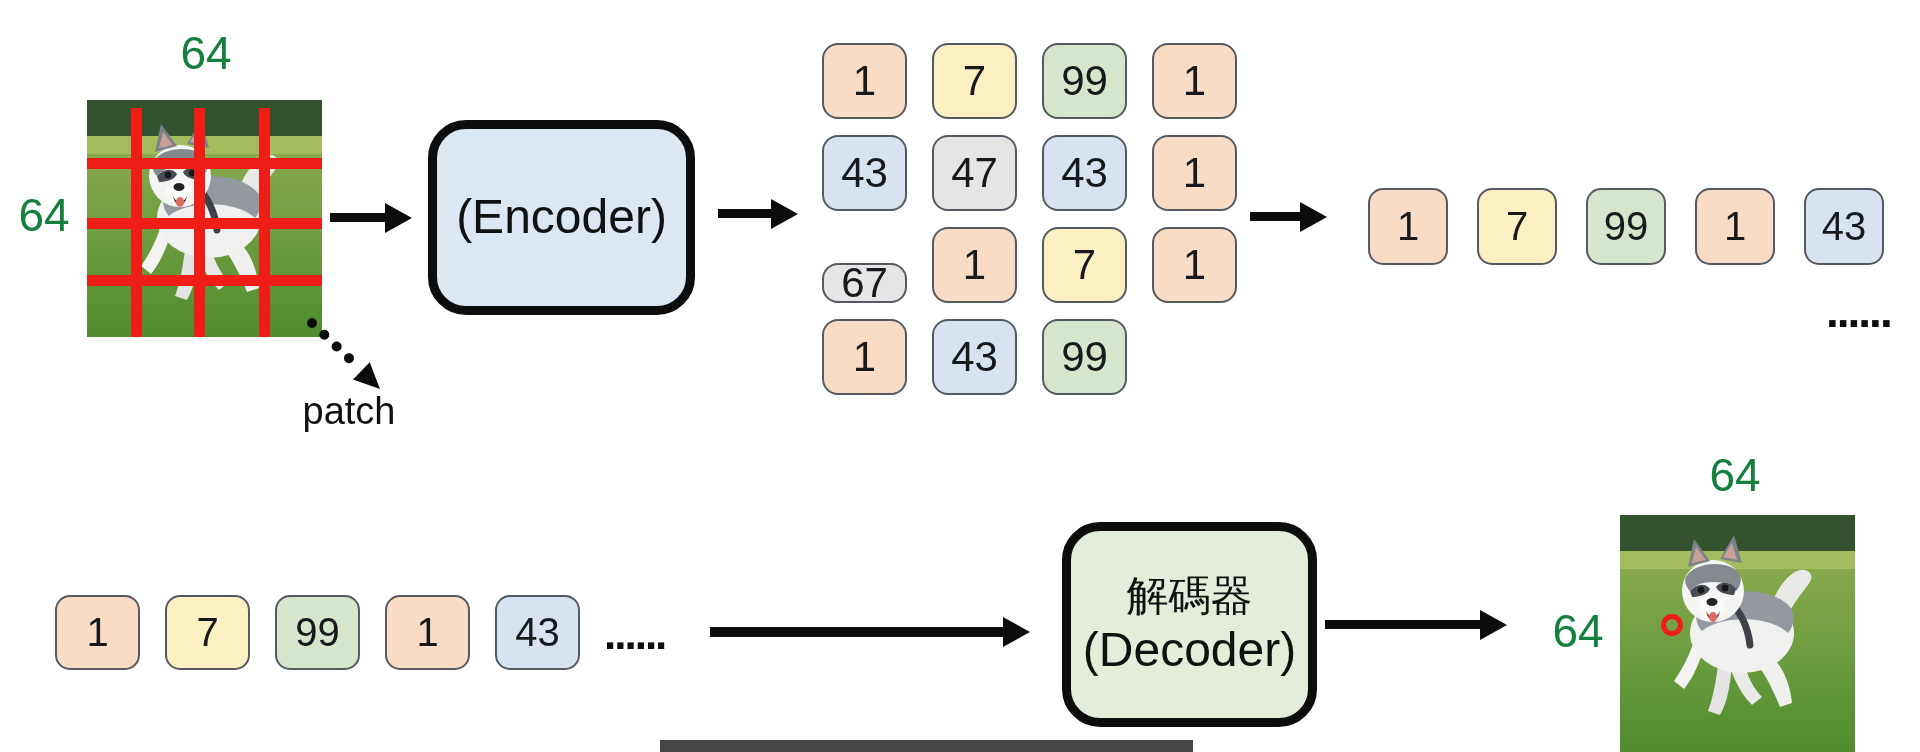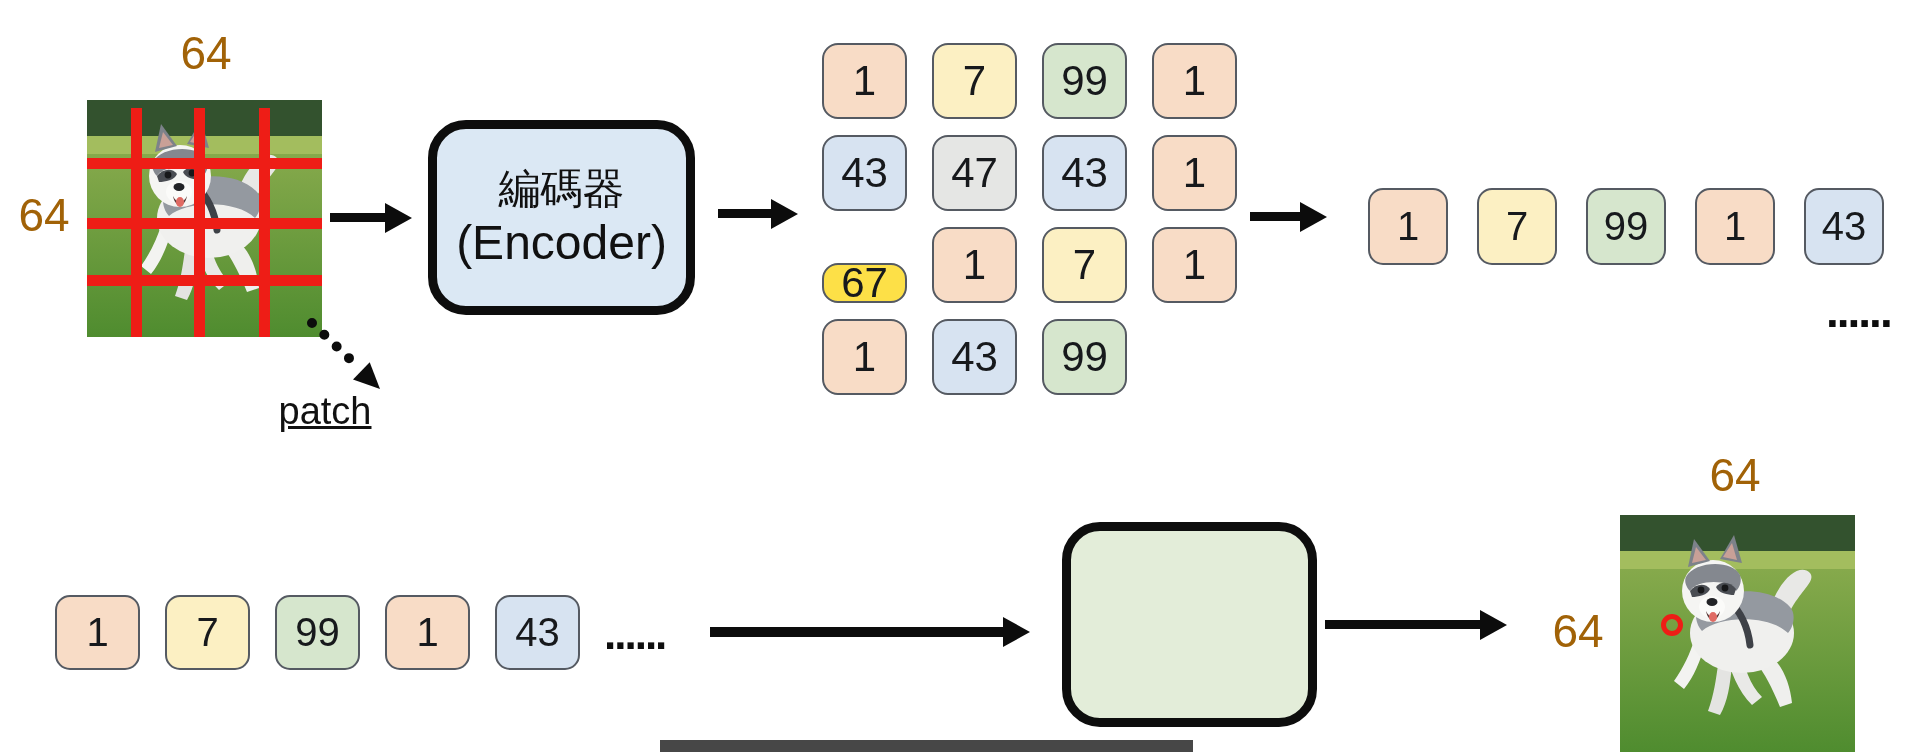--- a/index.html
+++ b/index.html
@@ -1,19 +1,19 @@
 <!DOCTYPE html>
 <html><head>
 <meta charset="utf-8">
 <style>
   html,body{margin:0;padding:0;background:#fff;}
   .stage{position:relative;width:1920px;height:752px;background:#ffffff;overflow:hidden;
          font-family:"Liberation Sans",sans-serif;color:#111;}
   .abs{position:absolute;}
-  .lbl{font-size:46px;color:#a16207;text-align:center;line-height:1;}
+  .lbl{font-size:46px;color:#15803d;text-align:center;line-height:1;}
   
   .tile{display:flex;align-items:center;justify-content:center;box-sizing:border-box;
         border:2.5px solid #555a62;border-radius:16px;font-size:42px;color:#17191c;}
   .grid-wrap{display:grid;grid-template-columns:repeat(4,85px);grid-auto-rows:76px;gap:16px 25px;}
   .rowtiles{display:flex;}
   .rowtiles.top{gap:29px;}
   .rowtiles.top .tile{width:80px;height:77px;font-size:40px;border-radius:15px;}
   .rowtiles.bottom{gap:25px;}
   .rowtiles.bottom .tile{width:85px;height:75px;font-size:40px;border-radius:15px;}
   
@@ -92,41 +92,40 @@
     <div class="gline-v" style="left: 172px; background: rgb(238, 29, 22);"></div>
     <div class="gline-h" style="top: 58px; background: rgb(238, 29, 22);"></div>
     <div class="gline-h" style="top: 118px; background: rgb(238, 29, 22);"></div>
     <div class="gline-h" style="top: 175px; background: rgb(238, 29, 22);"></div>
   </div>
 
   <svg class="abs" style="left:300px;top:315px;" width="100" height="95">
     <line x1="12" y1="8" x2="52" y2="46" stroke="#0c0c0c" stroke-width="10" stroke-linecap="round" stroke-dasharray="0 17"></line>
     <polygon points="80,74 69.7,47.3 53,64.5" fill="#0c0c0c"></polygon>
   </svg>
-  <div class="abs patch-lbl" style="left:265px;top:392px;width:120px;text-decoration:underline;">patch</div>
+  <div class="abs patch-lbl" style="left:289px;top:392px;width:120px;">patch</div>
 
   <div class="arrow" style="left:330px;top:213px;width:56px;"></div>
 
   <div class="abs procbox" style="left: 428px; top: 120px; width: 267px; height: 195px; background: rgb(219, 232, 244);">
-    <div class="zh">編碼器</div>
     <div class="en">(Encoder)</div>
   </div>
 
   <div class="arrow" style="left:718px;top:209px;width:54px;"></div>
 
   <div class="abs grid-wrap" style="left:822px;top:43px;">
     <div class="tile" style="background: rgb(248, 220, 198);">1</div>
     <div class="tile" style="background: rgb(252, 240, 195);">7</div>
     <div class="tile" style="background: rgb(214, 230, 205);">99</div>
     <div class="tile" style="background: rgb(248, 220, 198);">1</div>
     <div class="tile" style="background: rgb(215, 227, 241);">43</div>
     <div class="tile" style="background: rgb(229, 230, 228);">47</div>
     <div class="tile" style="background: rgb(215, 227, 241);">43</div>
     <div class="tile" style="background: rgb(248, 220, 198);">1</div>
-    <div class="tile" style="background: #fde047; margin-top: 36px;">67</div>
+    <div class="tile" style="background: #e5e5e5; margin-top: 36px;">67</div>
     <div class="tile" style="background: rgb(248, 220, 198);">1</div>
     <div class="tile" style="background: rgb(252, 240, 195);">7</div>
     <div class="tile" style="background: rgb(248, 220, 198);">1</div>
     <div class="tile" style="background: rgb(248, 220, 198);">1</div>
     <div class="tile" style="background: rgb(215, 227, 241);">43</div>
     <div class="tile" style="background: rgb(214, 230, 205);">99</div>
   </div>
 
   <div class="arrow" style="left:1250px;top:212px;width:51px;"></div>
 
@@ -144,20 +143,22 @@
     <div class="tile" style="background: rgb(252, 240, 195);">7</div>
     <div class="tile" style="background: rgb(214, 230, 205);">99</div>
     <div class="tile" style="background: rgb(248, 220, 198);">1</div>
     <div class="tile" style="background: rgb(215, 227, 241);">43</div>
   </div>
   <div class="abs dots" style="left:604px;top:612px;font-size:44px;">......</div>
 
   <div class="arrow" style="left:710px;top:627px;width:294px;height:10px;"></div>
 
   <div class="abs procbox" style="left: 1062px; top: 522px; width: 255px; height: 205px; background: rgb(227, 237, 217);">
+    <div class="zh">解碼器</div>
+    <div class="en">(Decoder)</div>
   </div>
 
   <div class="arrow" style="left:1325px;top:620px;width:156px;"></div>
 
   <div class="abs lbl" style="left:1700px;top:452px;width:70px;">64</div>
   <div class="abs lbl" style="left:1548px;top:608px;width:60px;">64</div>
 
   <div class="abs pic" style="left:1620px;top:515px;width:235px;height:237px;">
     <svg viewBox="0 0 235 237" preserveAspectRatio="none">
         <use href="#husky"></use>

